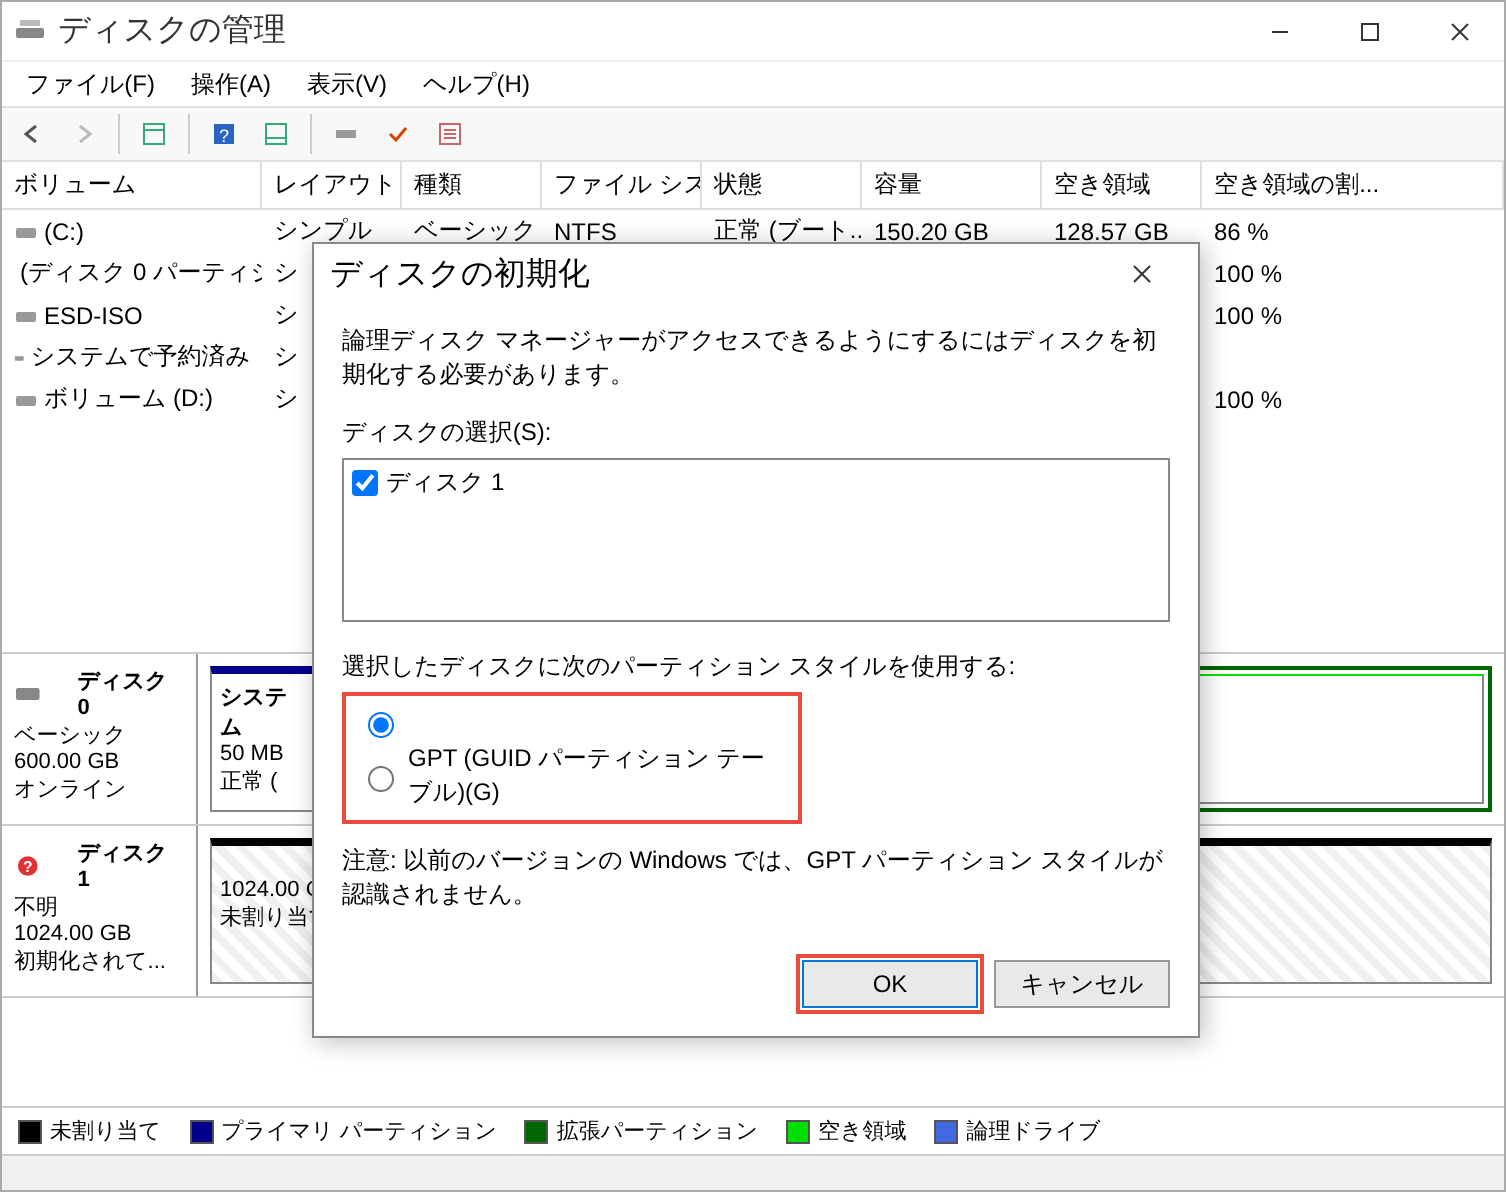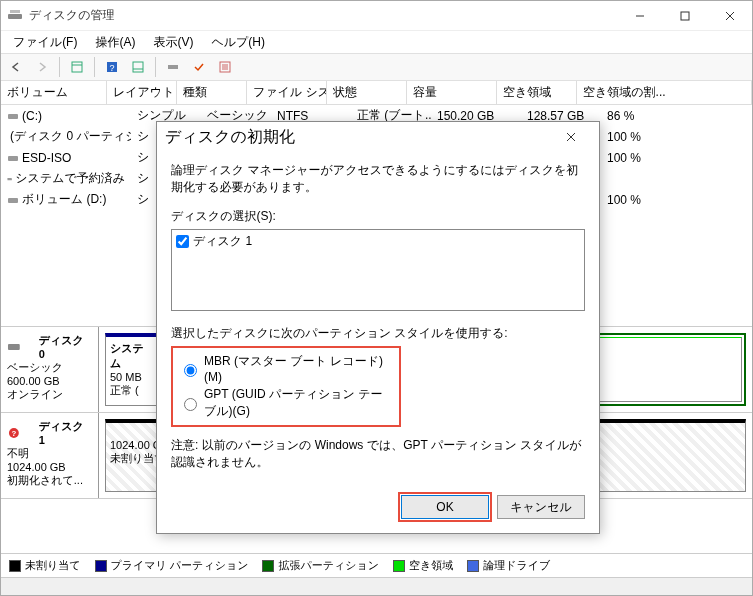--- a/index.html
+++ b/index.html
@@ -1,20 +1,20 @@
 <!DOCTYPE html>
 <html><head>
 <meta charset="utf-8">
 <style>
 * { box-sizing: border-box; font-family: "Yu Gothic UI", "Meiryo", sans-serif; }
 body { margin: 0; background: #fff; font-size: 12px; }
 .window { width: 753px; height: 596px; border: 1px solid #aaa; display: flex; flex-direction: column; position: relative; }
 .titlebar { height: 30px; display: flex; align-items: center; background: #fff; border-bottom: 1px solid #eee; }
 .titlebar-icon { width: 16px; height: 16px; margin: 0 6px; }
-.titlebar-title { flex: 1; font-size: 12px; color: #333; }
+.titlebar-title { flex: 1; font-size: 16px; color: #333; }
 .win-controls { display: flex; }
 .win-btn { width: 45px; height: 30px; display: flex; align-items: center; justify-content: center; color: #555; }
 .menubar { height: 22px; display: flex; align-items: center; padding: 0 4px; gap: 2px; background: #fff; }
 .menu-item { padding: 2px 8px; font-size: 12px; }
 .toolbar { height: 28px; display: flex; align-items: center; padding: 0 4px; gap: 4px; border-top: 1px solid #e0e0e0; border-bottom: 1px solid #e0e0e0; background: #f8f8f8; }
 .tool-btn { width: 22px; height: 22px; display: flex; align-items: center; justify-content: center; border: 1px solid transparent; }
 .tool-sep { width: 1px; height: 20px; background: #ccc; margin: 0 2px; }
 .table-area { height: 246px; border-bottom: 1px solid #ccc; }
 .thead { display: flex; background: #fff; border-bottom: 1px solid #ddd; }
 .th { padding: 3px 6px; border-right: 1px solid #ddd; font-size: 12px; overflow: hidden; white-space: nowrap; }
@@ -138,21 +138,21 @@
           <rect x="2" y="2" width="10" height="10" fill="none" stroke="#c66"></rect>
           <line x1="4" y1="5" x2="10" y2="5" stroke="#c66"></line>
           <line x1="4" y1="7" x2="10" y2="7" stroke="#c66"></line>
           <line x1="4" y1="9" x2="10" y2="9" stroke="#c66"></line>
         </svg>
       </div>
   </div>
 
   <div class="table-area">
     <div class="thead">
-      <div class="th" style="width:106px">ボリューム</div>
+      <div class="th" style="width:130px">ボリューム</div>
       <div class="th" style="width:70px">レイアウト</div>
       <div class="th" style="width:70px">種類</div>
       <div class="th" style="width:80px">ファイル システム</div>
       <div class="th" style="width:80px">状態</div>
       <div class="th" style="width:90px">容量</div>
       <div class="th" style="width:80px">空き領域</div>
       <div class="th" style="flex:1">空き領域の割...</div>
     </div>
     <div class="tbody" id="volume-rows">
         <div class="tr">
@@ -321,21 +321,20 @@
       <div class="disk-select-box">
         <div class="disk-select-item">
           <input type="checkbox" checked="" style="">
           <span>ディスク 1</span>
         </div>
       </div>
       <div class="dlg-label">選択したディスクに次のパーティション スタイルを使用する:</div>
       <div class="radio-group">
         <label class="radio-line">
           <input type="radio" name="ps" checked="" style="">
-          <span>MBR (マスター ブート レコード)(M)</span>
         </label>
         <label class="radio-line">
           <input type="radio" name="ps" style="">
           <span>GPT (GUID パーティション テーブル)(G)</span>
         </label>
       </div>
       <div class="note">注意: 以前のバージョンの Windows では、GPT パーティション スタイルが認識されません。</div>
     </div>
     <div class="dlg-buttons">
       <button class="dlg-btn ok">OK</button>

